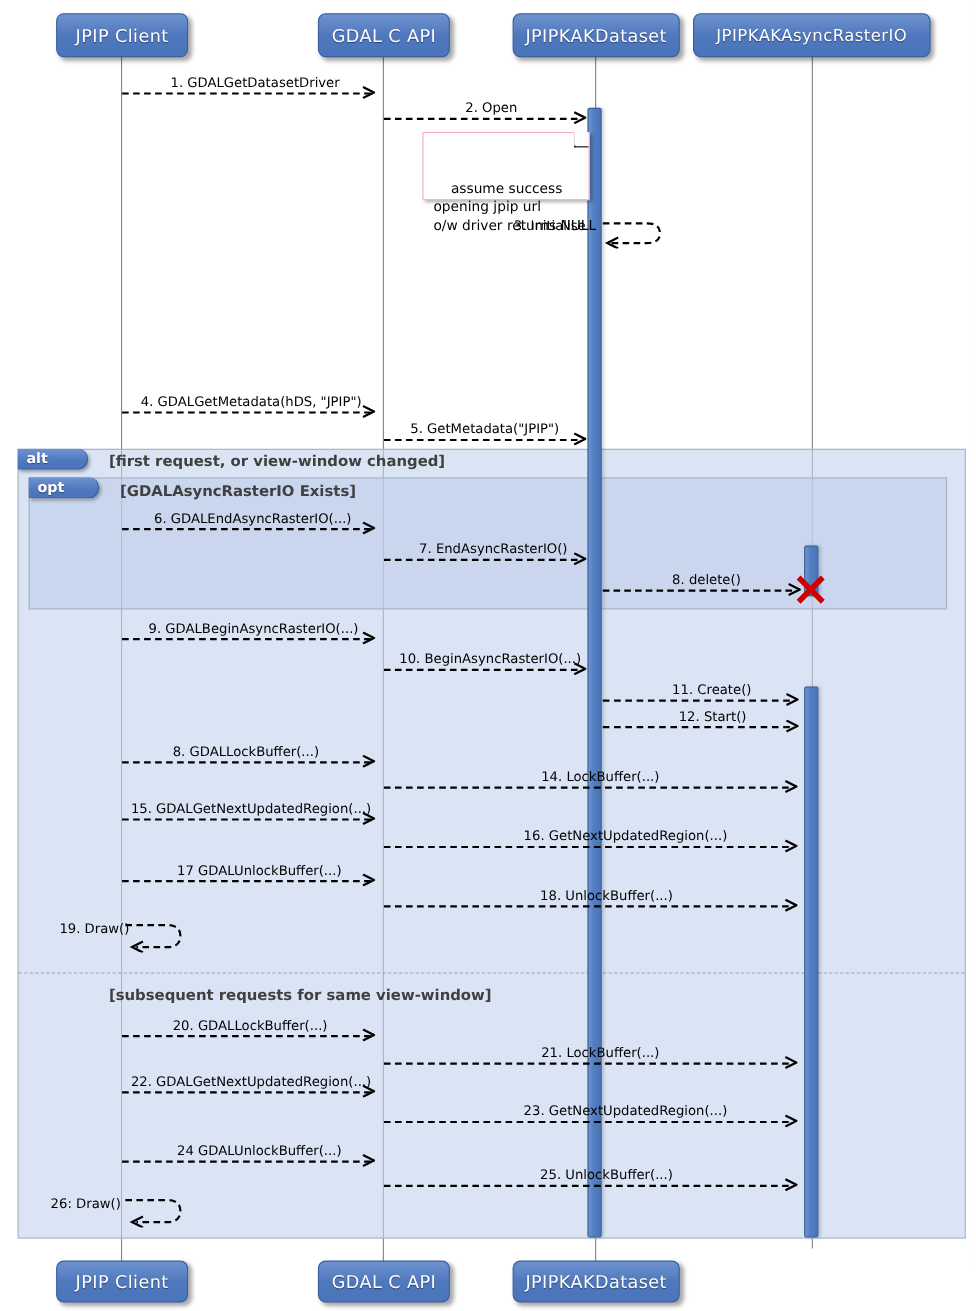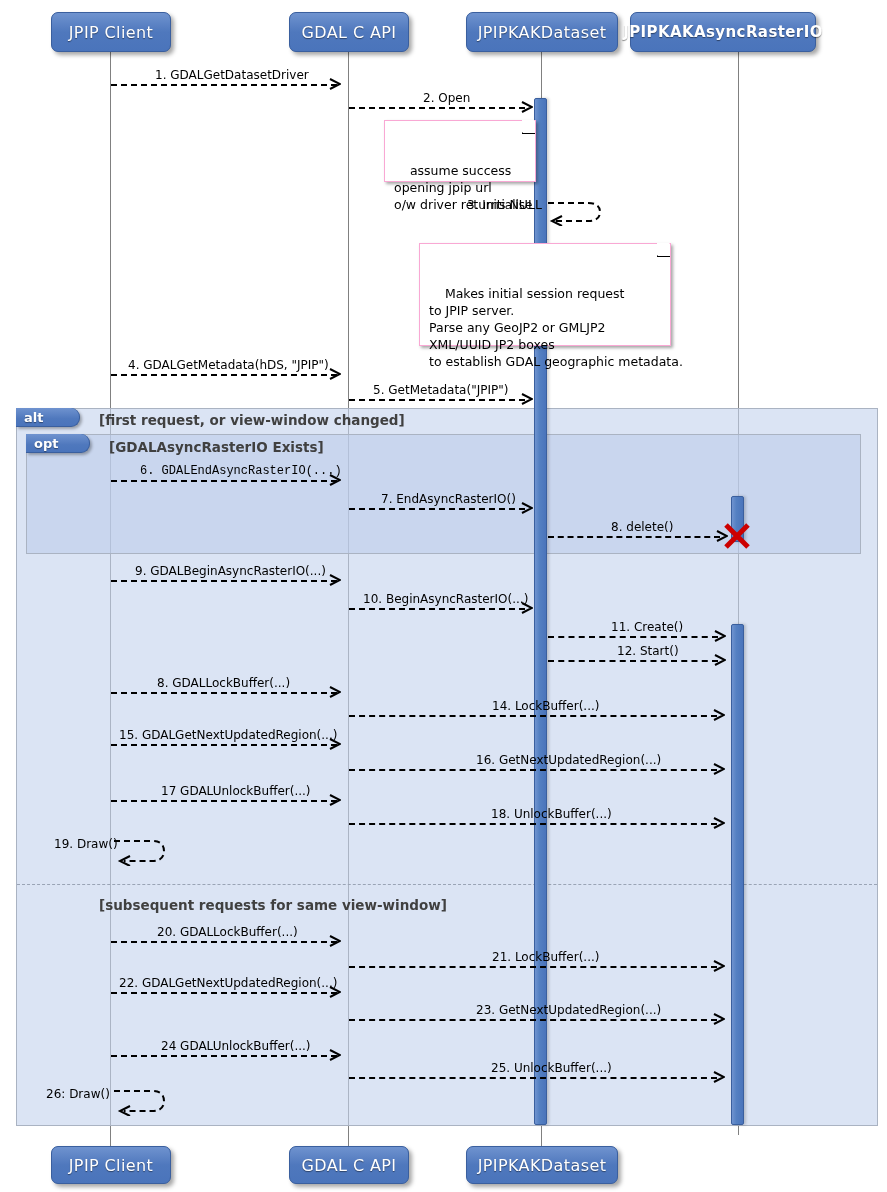--- a/index.html
+++ b/index.html
@@ -175,21 +175,21 @@
 
   <div class="actor-box" style="left:51px; top:12px; width:120px; height:40px;">
     <span>JPIP Client</span>
   </div>
   <div class="actor-box" style="left:289px; top:12px; width:120px; height:40px;">
     <span>GDAL C API</span>
   </div>
   <div class="actor-box" style="left:466px; top:12px; width:152px; height:40px;">
     <span>JPIPKAKDataset</span>
   </div>
-  <div class="actor-box small" style="left:630px; top:12px; width:186px; height:40px;font-weight:bold;">
+  <div class="actor-box small" style="left:630px; top:12px; width:216px; height:40px;">
     <span>JPIPKAKAsyncRasterIO</span>
   </div>
 
   <div class="fragment" style="left:16px; top:408px; width:862px; height:718px;"></div>
   <div class="frag-tab" style="left:16px; top:408px; width:64px;">
     <span>alt</span>
   </div>
   <div class="frag-guard" style="left:99px; top:412px;">
     <span>[first request, or view-window changed]</span>
   </div>
@@ -211,28 +211,20 @@
   <div class="activation" style="left:731px; top:496px; height:46px;"></div>
   <div class="activation" style="left:731px; top:624px; height:501px;"></div>
 
   <div class="note" style="left:384px; top:120px; width:152px; height:62px;">
     <span class="note-fold"></span>
     <span>assume success
 opening jpip url
 o/w driver returns NULL</span>
   </div>
 
-  <div class="note" style="left:419px; top:243px; width:252px; height:103px;">
-    <span class="note-fold"></span>
-    <span>Makes initial session request
-to JPIP server.
-Parse any GeoJP2 or GMLJP2
-XML/UUID JP2 boxes
-to establish GDAL geographic metadata.</span>
-  </div>
 
   <div class="msg-line" style="left:111px; top:84px; width:226px;"></div>
   <svg class="arrowhead" style="left:329px; top:78px;" viewBox="0 0 12 12">
       <path d="M1,1 L11,6 L1,11" fill="none" stroke="#000" stroke-width="2"></path>
     </svg>
   <div class="msg-label" style="left:155px; top:69px;">
     <span>1. GDALGetDatasetDriver</span>
   </div>
 
   <div class="msg-line" style="left:349px; top:107px; width:176px;"></div>
@@ -264,21 +256,21 @@
       <path d="M1,1 L11,6 L1,11" fill="none" stroke="#000" stroke-width="2"></path>
     </svg>
   <div class="msg-label" style="left:373px; top:384px;">
     <span>5. GetMetadata("JPIP")</span>
   </div>
 
   <div class="msg-line" style="left:111px; top:480px; width:226px;"></div>
   <svg class="arrowhead" style="left:329px; top:474px;" viewBox="0 0 12 12">
       <path d="M1,1 L11,6 L1,11" fill="none" stroke="#000" stroke-width="2"></path>
     </svg>
-  <div class="msg-label" style="left:140px; top:465px;font-family:Liberation Mono, monospace;">
+  <div class="msg-label" style="left:140px; top:465px;">
     <span>6. GDALEndAsyncRasterIO(...)</span>
   </div>
 
   <div class="msg-line" style="left:349px; top:508px; width:176px;"></div>
   <svg class="arrowhead" style="left:521px; top:502px;" viewBox="0 0 12 12">
       <path d="M1,1 L11,6 L1,11" fill="none" stroke="#000" stroke-width="2"></path>
     </svg>
   <div class="msg-label" style="left:381px; top:493px;">
     <span>7. EndAsyncRasterIO()</span>
   </div>

